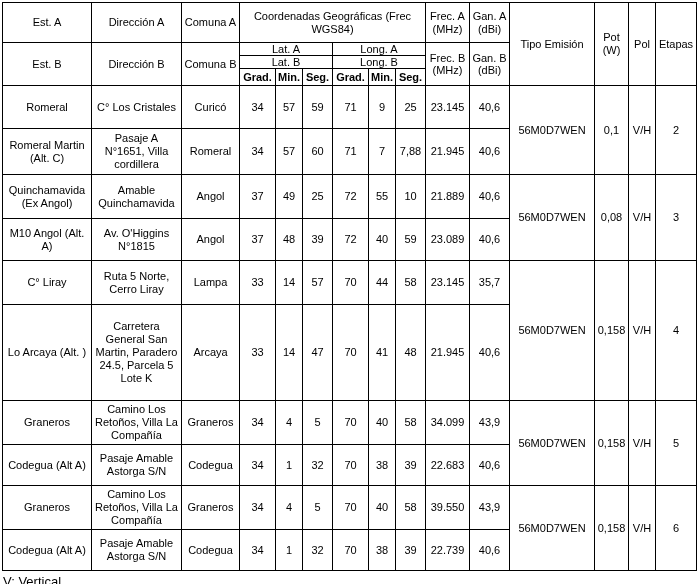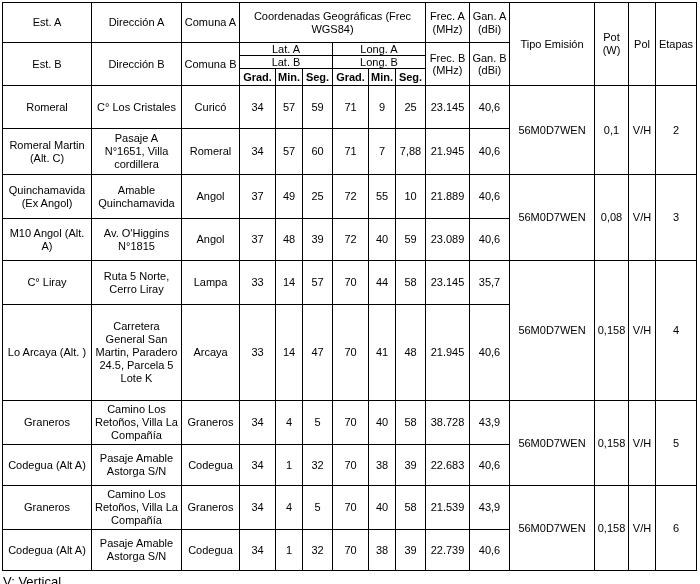--- a/index.html
+++ b/index.html
@@ -193,21 +193,21 @@
       <tr style="height:44px">
         <td>Graneros</td>
         <td>Camino Los Retoños, Villa La Compañía</td>
         <td>Graneros</td>
         <td>34</td>
         <td>4</td>
         <td>5</td>
         <td>70</td>
         <td>40</td>
         <td>58</td>
-        <td>38.728</td>
+        <td>34.099</td>
         <td>43,9</td>
         <td rowspan="2">56M0D7WEN</td>
         <td rowspan="2">0,158</td>
         <td rowspan="2">V/H</td>
         <td rowspan="2">5</td>
       </tr>
       <tr style="height:41px">
         <td>Codegua (Alt A)</td>
         <td>Pasaje Amable Astorga S/N</td>
         <td>Codegua</td>
@@ -223,21 +223,21 @@
       <tr style="height:44px">
         <td>Graneros</td>
         <td>Camino Los Retoños, Villa La Compañía</td>
         <td>Graneros</td>
         <td>34</td>
         <td>4</td>
         <td>5</td>
         <td>70</td>
         <td>40</td>
         <td>58</td>
-        <td>21.539</td>
+        <td>39.550</td>
         <td>43,9</td>
         <td rowspan="2">56M0D7WEN</td>
         <td rowspan="2">0,158</td>
         <td rowspan="2">V/H</td>
         <td rowspan="2">6</td>
       </tr>
       <tr style="height:41px">
         <td>Codegua (Alt A)</td>
         <td>Pasaje Amable Astorga S/N</td>
         <td>Codegua</td>

